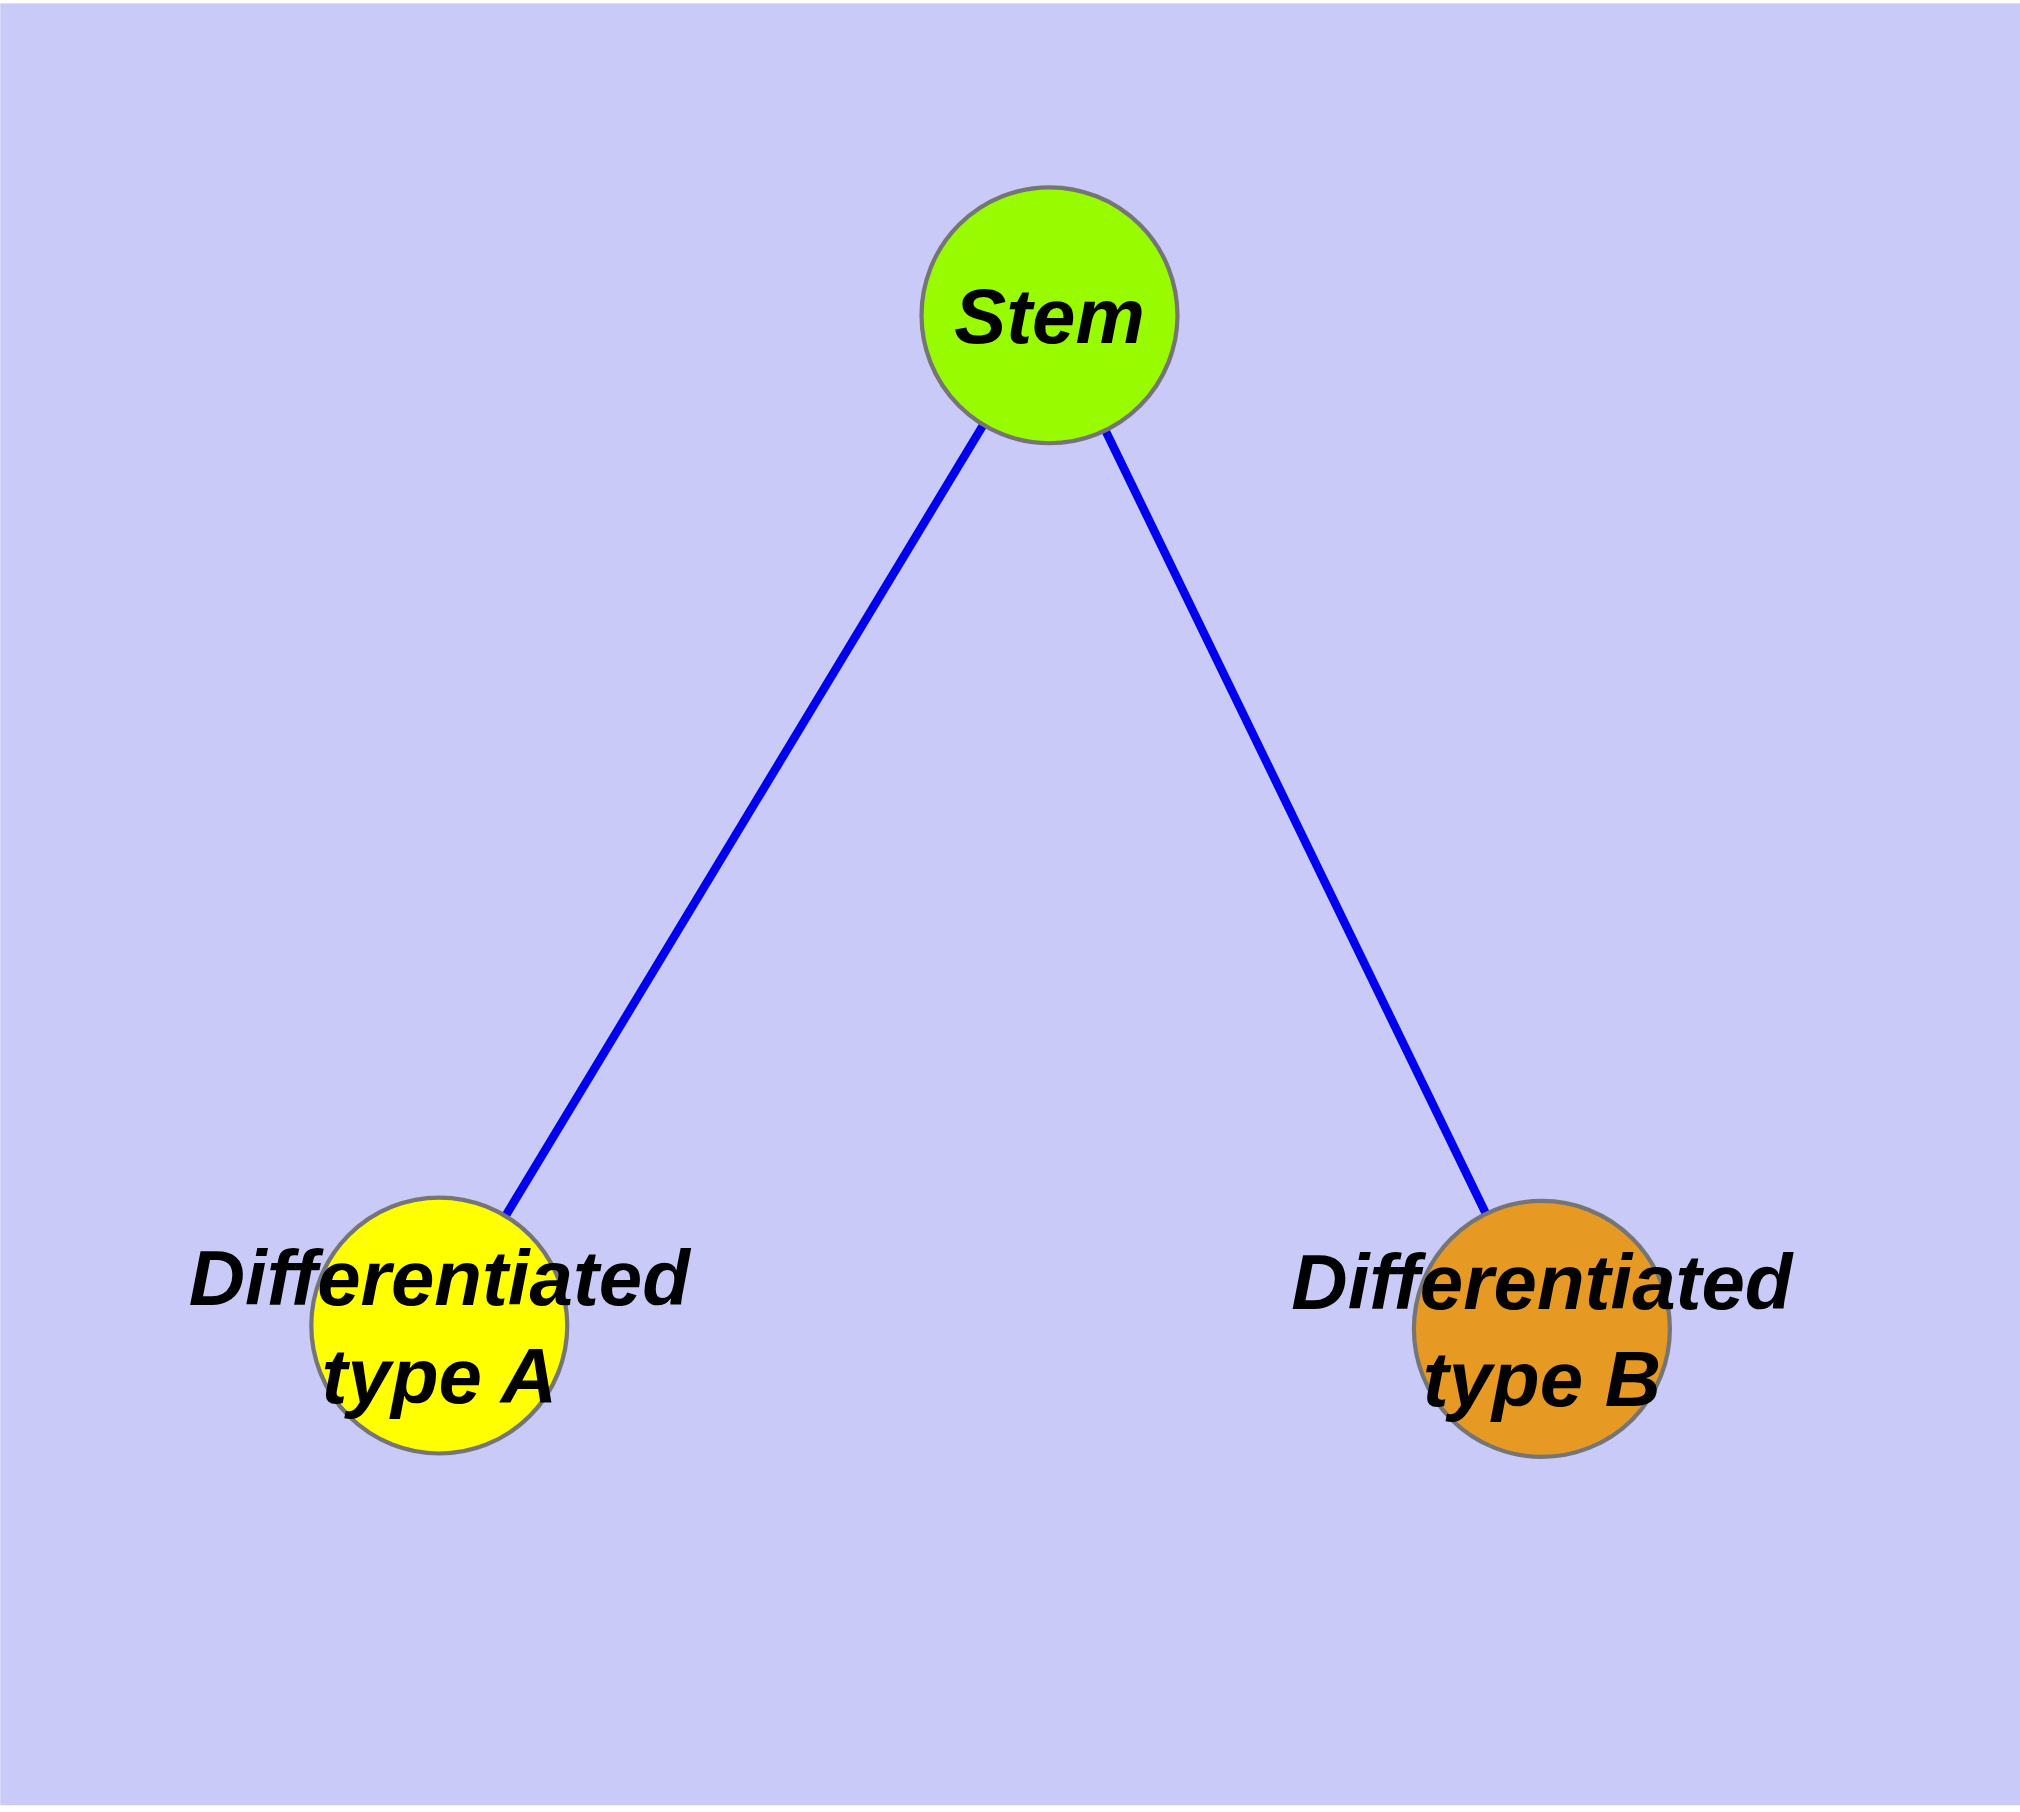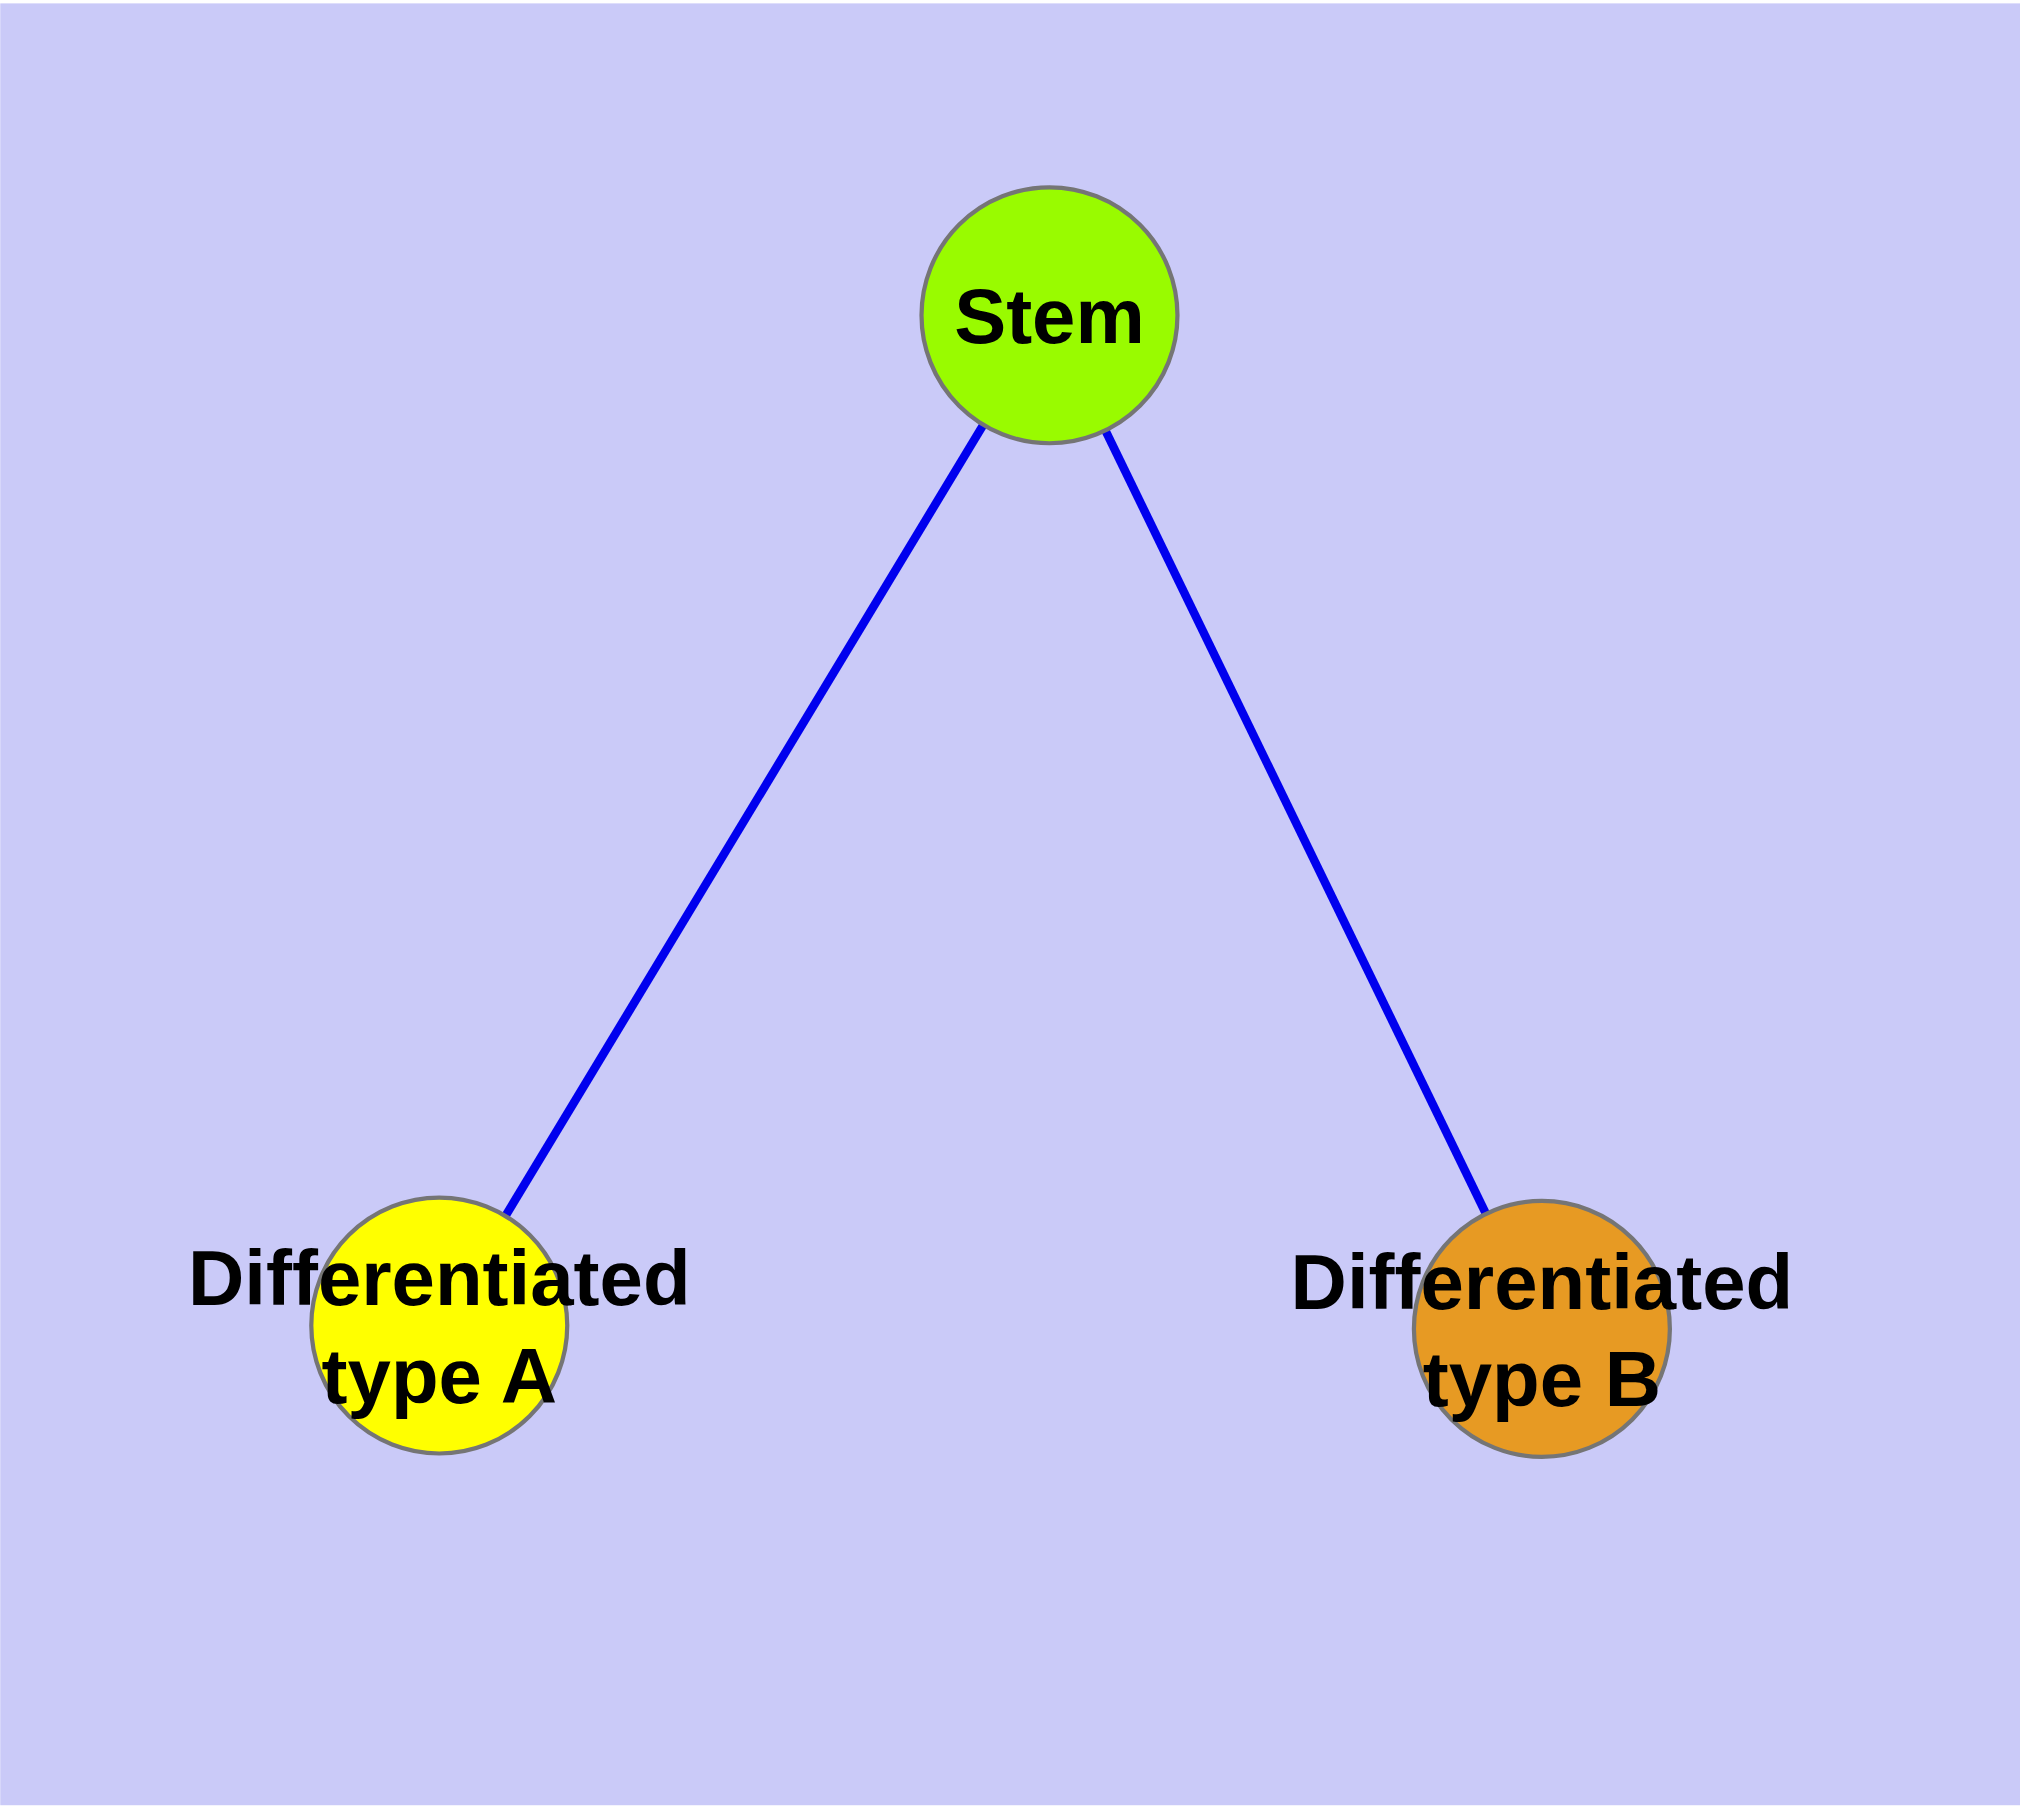--- a/index.html
+++ b/index.html
@@ -7,20 +7,21 @@
     padding: 0;
     background: #ffffff;
     font-family: "Liberation Sans", sans-serif;
   }
   .figure {
     position: relative;
     width: 2021px;
     height: 1812px;
     background: #ffffff;
     overflow: hidden;
+    font-style: italic;
   }
   svg {
     display: block;
     width: 2021px;
     height: 1812px;
   }
   .node-circle {
     cursor: pointer;
   }
   .node-label {

